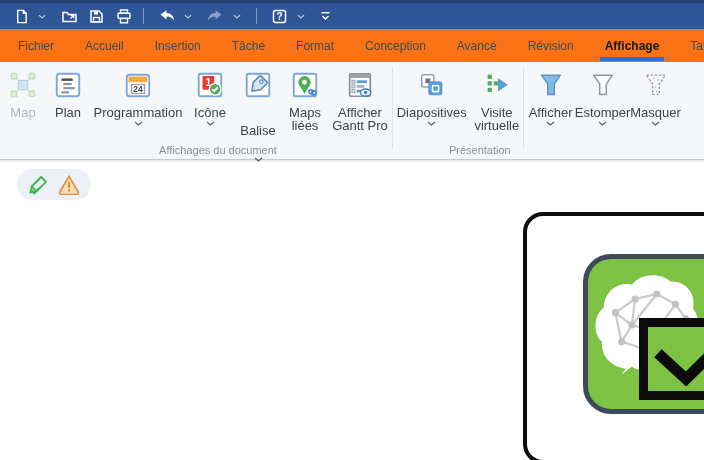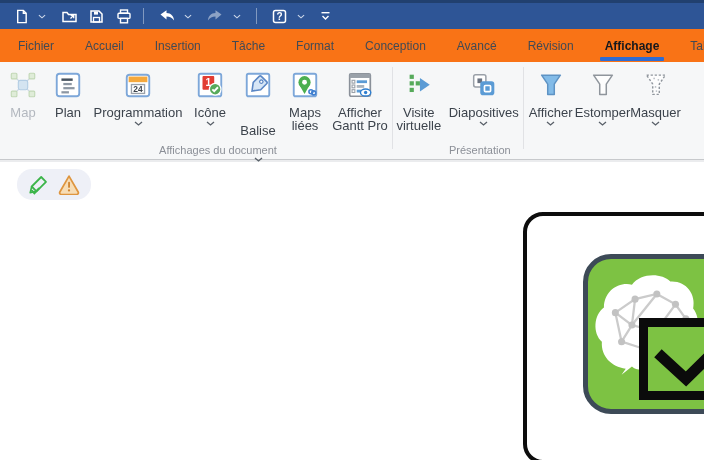--- a/index.html
+++ b/index.html
@@ -253,46 +253,46 @@
           <span class="rlabel l2">Gantt Pro</span>
         </div>
       </div>
       <div class="glabel">Affichages du document</div>
     </div>
 
     <div class="gsep"></div>
 
     <div class="rgroup" style="width:130px;">
       <div class="rbtns">
+        <div class="rbtn" style="width:78px;">
+          <span class="ricon">
+            <svg width="30" height="30" viewBox="0 0 32 32">
+                <rect x="5" y="5" width="13" height="13" rx="2" fill="#fff" stroke="#9aa0a8" stroke-width="1.6"></rect>
+                <rect x="9" y="9" width="5" height="5" fill="#6a7280"></rect>
+                <rect x="12" y="12" width="15" height="15" rx="3" fill="#5b9bd5"></rect>
+                <rect x="16.5" y="16.5" width="6.5" height="6.5" rx="1" fill="none" stroke="#fff" stroke-width="1.8"></rect>
+              </svg>
+          </span>
+          <span class="rlabel">Diapositives</span>
+          <svg class="chev" width="9" height="5" viewBox="0 0 9 5">
+              <path d="M1 1 L4.5 4 L8 1" stroke="#596069" stroke-width="1.3" fill="none"></path>
+            </svg>
+        </div>
         <div class="rbtn" style="width:52px;">
           <span class="ricon">
             <svg width="30" height="30" viewBox="0 0 32 32">
                 <rect x="6" y="5" width="4.5" height="4.5" fill="#57aa5b"></rect>
                 <rect x="6" y="12" width="4.5" height="4.5" fill="#57aa5b"></rect>
                 <rect x="6" y="19" width="4.5" height="4.5" fill="#57aa5b"></rect>
                 <rect x="12.5" y="12" width="4.5" height="4.5" fill="#57aa5b"></rect>
                 <path d="M17 8.5 L27.5 15.8 L17 23 Z" fill="#5b9bd5"></path>
               </svg>
           </span>
           <span class="rlabel">Visite</span>
           <span class="rlabel l2">virtuelle</span>
-        </div>
-        <div class="rbtn" style="width:78px;">
-          <span class="ricon">
-            <svg width="30" height="30" viewBox="0 0 32 32">
-                <rect x="5" y="5" width="13" height="13" rx="2" fill="#fff" stroke="#9aa0a8" stroke-width="1.6"></rect>
-                <rect x="9" y="9" width="5" height="5" fill="#6a7280"></rect>
-                <rect x="12" y="12" width="15" height="15" rx="3" fill="#5b9bd5"></rect>
-                <rect x="16.5" y="16.5" width="6.5" height="6.5" rx="1" fill="none" stroke="#fff" stroke-width="1.8"></rect>
-              </svg>
-          </span>
-          <span class="rlabel">Diapositives</span>
-          <svg class="chev" width="9" height="5" viewBox="0 0 9 5">
-              <path d="M1 1 L4.5 4 L8 1" stroke="#596069" stroke-width="1.3" fill="none"></path>
-            </svg>
         </div>
       </div>
       <div class="glabel">Présentation</div>
     </div>
 
     <div class="gsep"></div>
 
     <div class="rgroup" style="width:230px;">
       <div class="rbtns" style="padding-left:2px;">
         <div class="rbtn" style="width:50px;">

